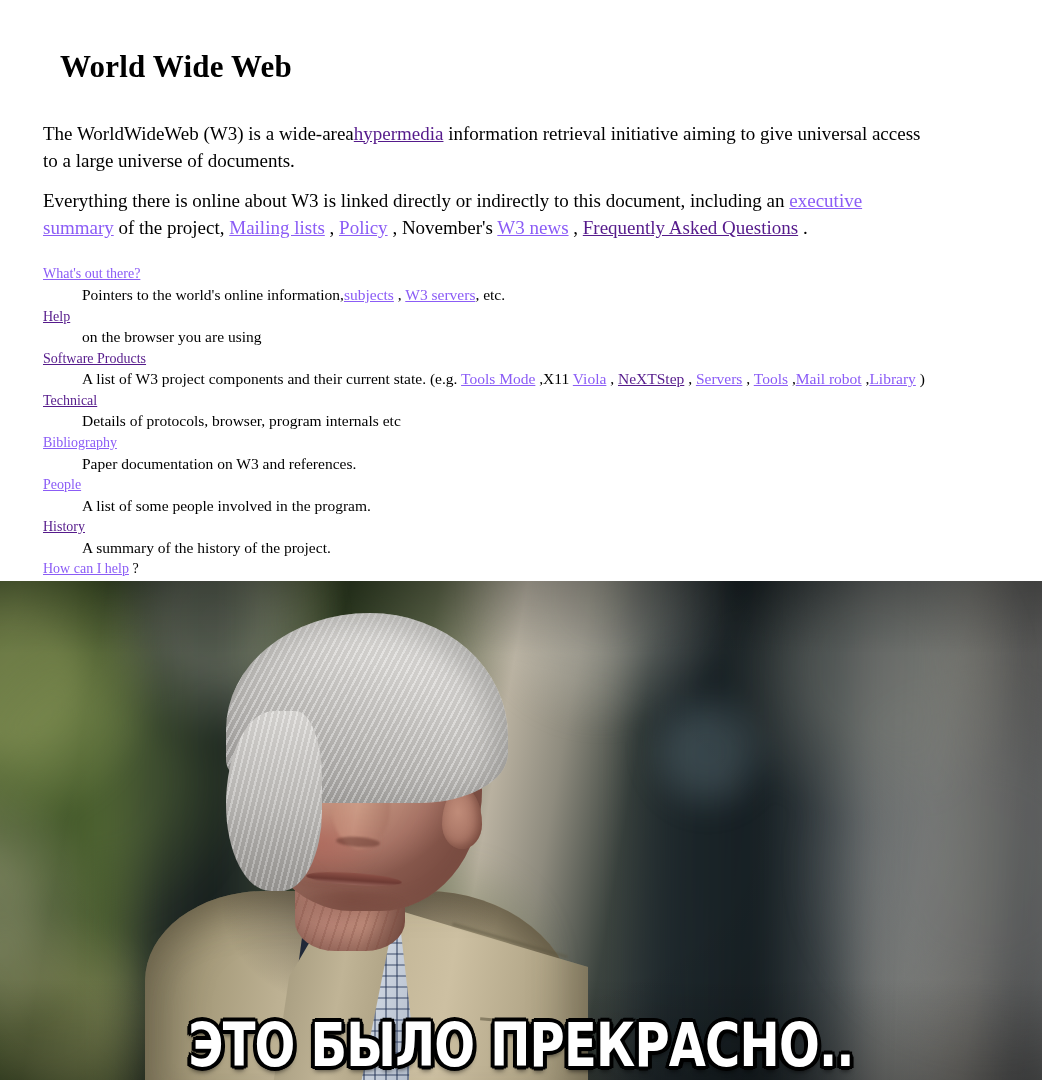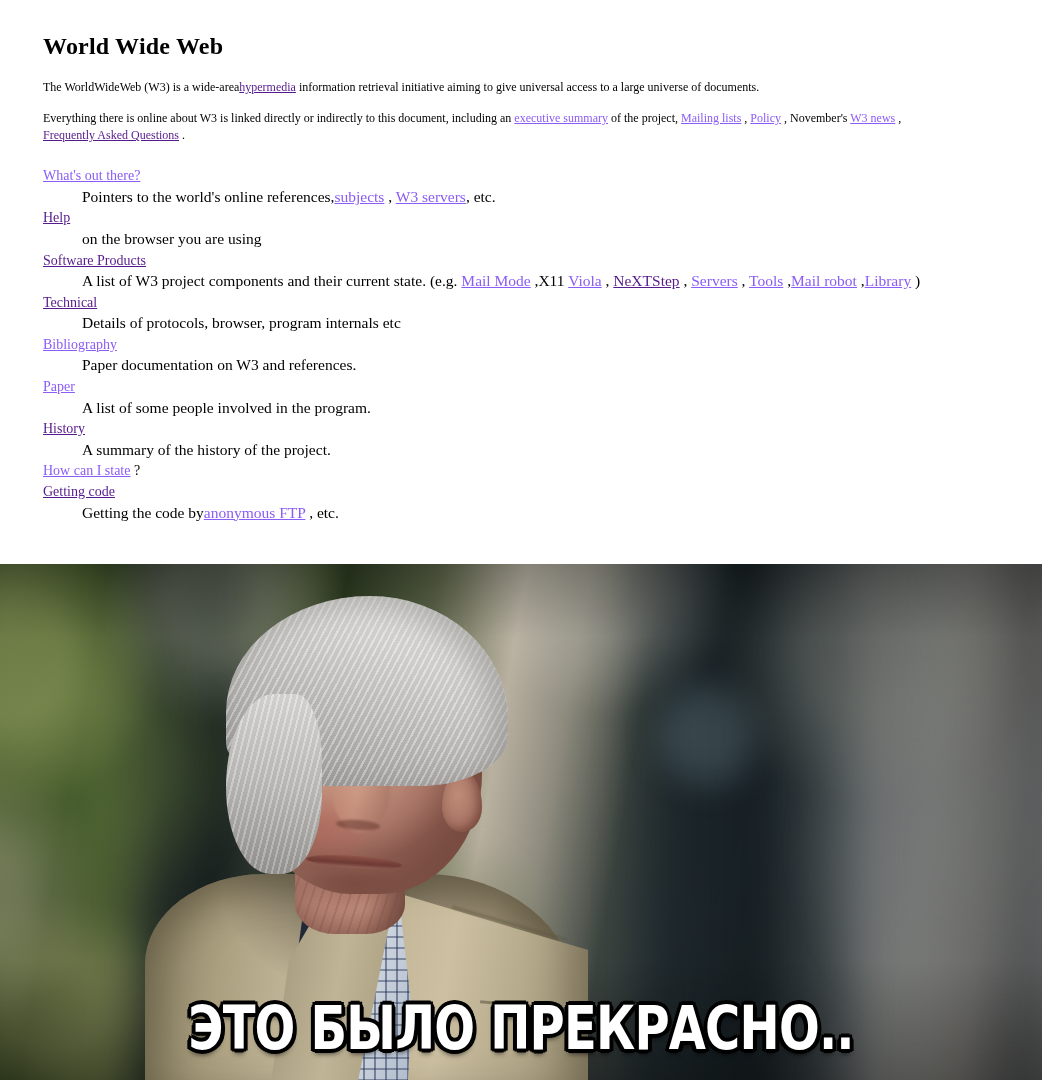--- a/index.html
+++ b/index.html
@@ -20,31 +20,31 @@
   #doc {
     position: relative;
     width: 1042px;
     height: 564px;
     background: #ffffff;
     box-sizing: border-box;
     padding: 0 0 0 43px;
   }
 
   #page-title {
-    font-size: 24px;
+    font-size: 31px;
     font-weight: bold;
     letter-spacing: 0.2px;
-    margin: 0;
+    margin: 17px;
     padding-top: 34px;
     line-height: 1.05;
     font-family: "Liberation Serif", "DejaVu Serif", serif;
   }
 
   .para {
-    font-size: 12px;
+    font-size: 19px;
     line-height: 1.42;
     margin: 0;
     max-width: 890px;
   }
   #intro-paragraph { padding-top: 20px; }
   #linked-paragraph { padding-top: 14px; }
 
   a.lnk {
     text-decoration: underline;
     cursor: pointer;
@@ -362,36 +362,36 @@
     <a class="lnk purple" href="#">Frequently Asked Questions</a>
     <span>.</span>
   </p>
 
   <div id="outline">
 
     <div class="dt-row">
       <a class="lnk blue" href="#">What's out there?</a>
     </div>
     <div class="dd-row">
-      <span>Pointers to the world's online references,</span><a class="lnk blue" href="#">subjects</a>
+      <span>Pointers to the world's online information,</span><a class="lnk blue" href="#">subjects</a>
       <span>,</span>
       <a class="lnk blue" href="#">W3 servers</a><span>, etc.</span>
     </div>
 
     <div class="dt-row">
       <a class="lnk purple" href="#">Help</a>
     </div>
     <div class="dd-row">on the browser you are using</div>
 
     <div class="dt-row">
       <a class="lnk purple" href="#">Software Products</a>
     </div>
     <div class="dd-row">
       <span>A list of W3 project components and their current state. (e.g.</span>
-      <a class="lnk blue" href="#">Mail Mode</a>
+      <a class="lnk blue" href="#">Tools Mode</a>
       <span>,X11</span>
       <a class="lnk blue" href="#">Viola</a>
       <span>,</span>
       <a class="lnk purple" href="#">NeXTStep</a>
       <span>,</span>
       <a class="lnk blue" href="#">Servers</a>
       <span>,</span>
       <a class="lnk blue" href="#">Tools</a>
       <span>,</span><a class="lnk blue" href="#">Mail robot</a>
       <span>,</span><a class="lnk blue" href="#">Library</a>
@@ -402,31 +402,31 @@
       <a class="lnk purple" href="#">Technical</a>
     </div>
     <div class="dd-row">Details of protocols, browser, program internals etc</div>
 
     <div class="dt-row">
       <a class="lnk blue" href="#">Bibliography</a>
     </div>
     <div class="dd-row">Paper documentation on W3 and references.</div>
 
     <div class="dt-row">
-      <a class="lnk blue" href="#">Paper</a>
+      <a class="lnk blue" href="#">People</a>
     </div>
     <div class="dd-row">A list of some people involved in the program.</div>
 
     <div class="dt-row">
       <a class="lnk purple" href="#">History</a>
     </div>
     <div class="dd-row">A summary of the history of the project.</div>
 
     <div class="dt-row">
-      <a class="lnk blue" href="#">How can I state</a>
+      <a class="lnk blue" href="#">How can I help</a>
       <span>?</span>
     </div>
 
     <div class="dt-row">
       <a class="lnk purple" href="#">Getting code</a>
     </div>
     <div class="dd-row">
       <span>Getting the code by</span><a class="lnk blue" href="#">anonymous FTP</a>
       <span>, etc.</span>
     </div>

